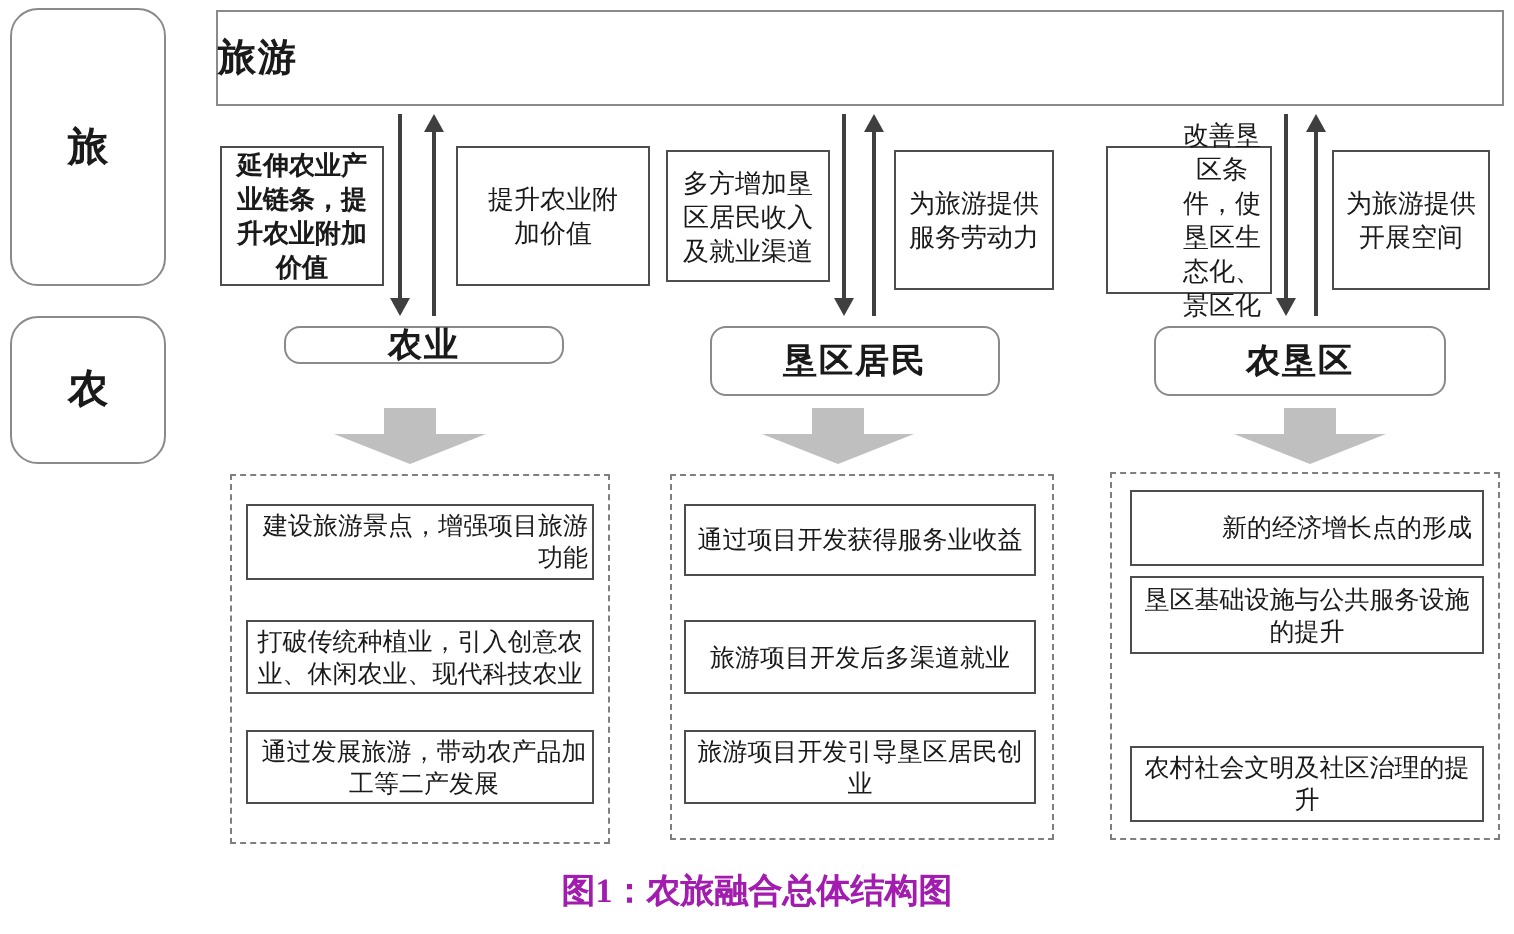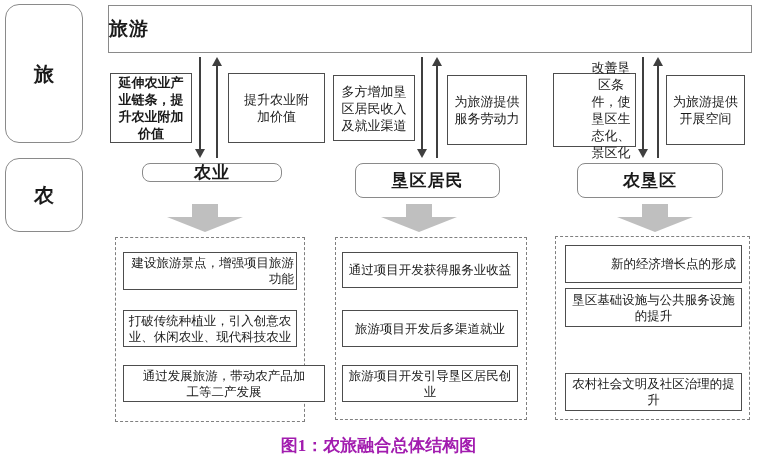--- a/index.html
+++ b/index.html
@@ -95,21 +95,21 @@
     <span>农业</span>
   </div>
   <div class="fatarrow" style="left:167px;top:204px;"></div>
   <div class="dpanel" style="left:115px;top:237px;width:190px;height:185px;"></div>
   <div class="obox" style="left:123px;top:252px;width:174px;height:38px;text-align:right;">
     <span>建设旅游景点，增强项目旅游功能</span>
   </div>
   <div class="obox" style="left:123px;top:310px;width:174px;height:37px;">
     <span>打破传统种植业，引入创意农业、休闲农业、现代科技农业</span>
   </div>
-  <div class="obox" style="left:123px;top:365px;width:202px;height:37px;">
+  <div class="obox" style="left:123px;top:365px;width:174px;height:37px;justify-content:flex-end;">
     <span>通过发展旅游，带动农产品加工等二产发展</span>
   </div>
 
   <div class="sbox" style="left:333px;top:75px;width:82px;height:66px;">
     <span>多方增加垦区居民收入及就业渠道</span>
   </div>
   <div class="varrow down" style="left:417px;top:57px;height:101px;"></div>
   <div class="varrow up" style="left:432px;top:57px;height:101px;"></div>
   <div class="sbox" style="left:447px;top:75px;width:80px;height:70px;">
     <span>为旅游提供服务劳动力</span>

